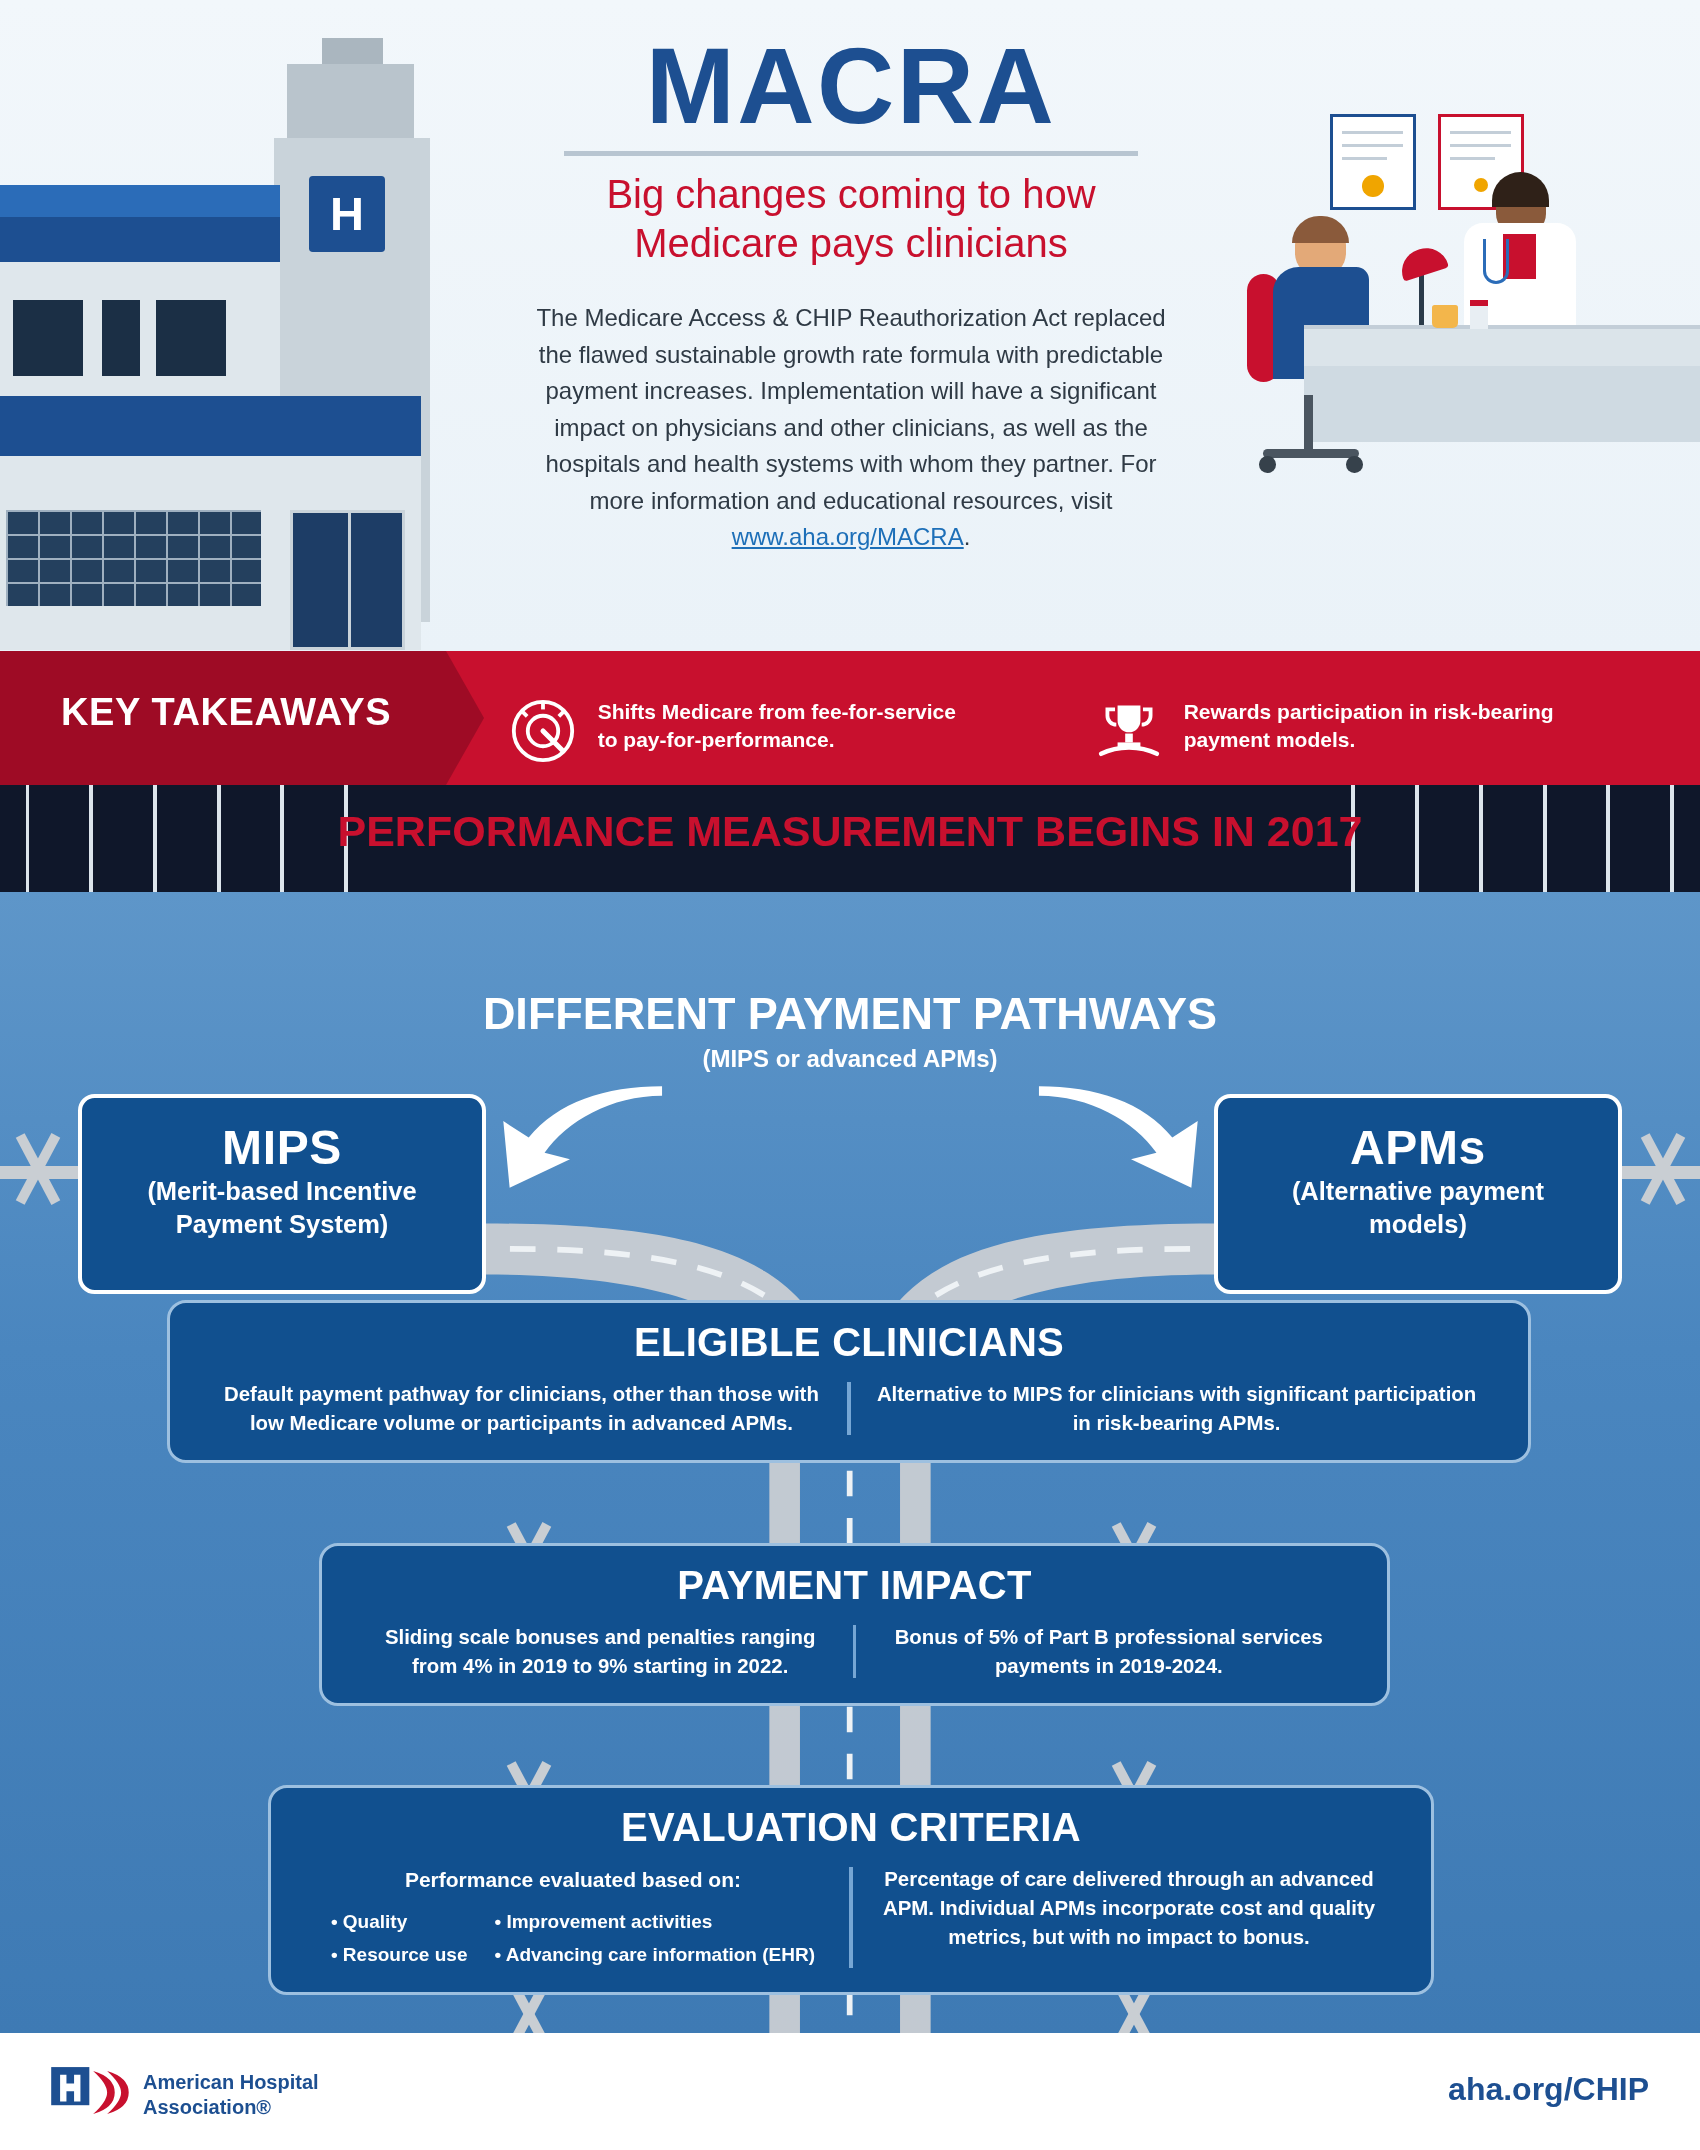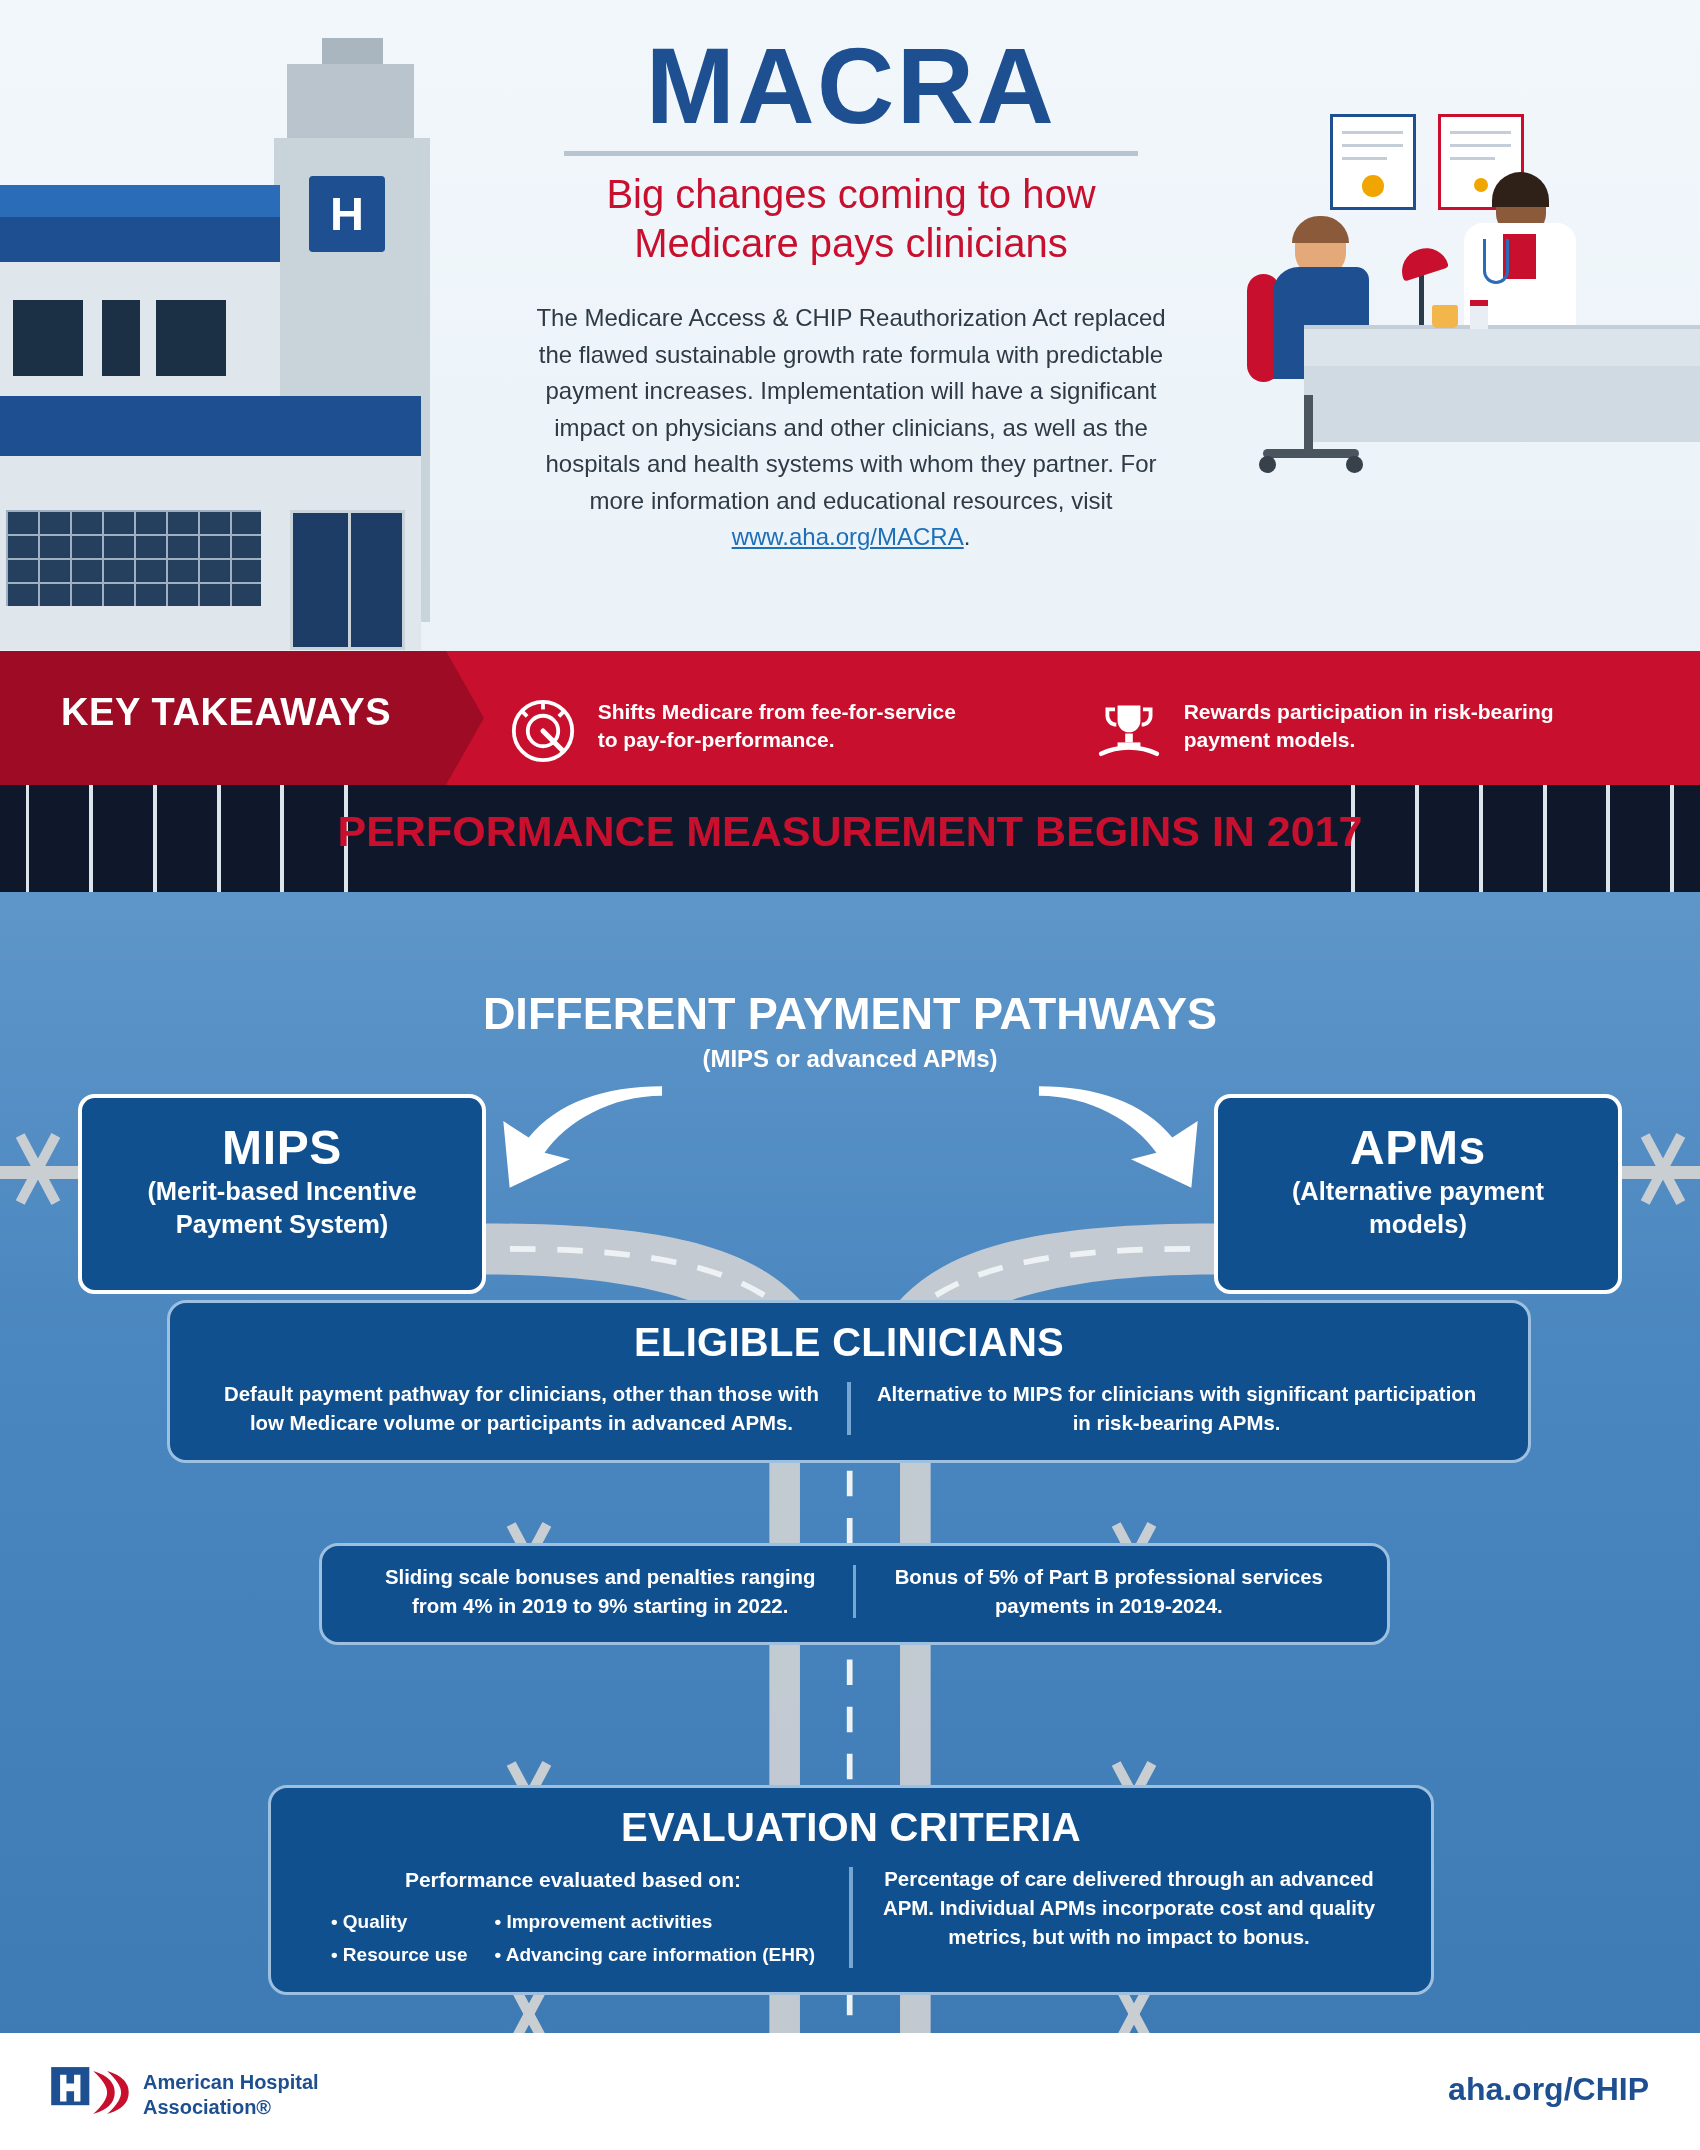--- a/index.html
+++ b/index.html
@@ -363,20 +363,21 @@
   <div class="card card1">
     <h3>ELIGIBLE CLINICIANS</h3>
     <div class="cols">
       <div class="col">Default payment pathway for clinicians, other than those with low Medicare volume or participants in advanced APMs.</div>
       <div class="divider"></div>
       <div class="col">Alternative to MIPS for clinicians with significant participation in risk-bearing APMs.</div>
     </div>
   </div>
 
   <div class="card card2">
+    <h3>PAYMENT IMPACT</h3>
     <div class="cols">
       <div class="col">Sliding scale bonuses and penalties ranging from 4% in 2019 to 9% starting in 2022.</div>
       <div class="divider"></div>
       <div class="col">Bonus of 5% of Part B professional services payments in 2019-2024.</div>
     </div>
   </div>
 
   <div class="card card3">
     <h3>EVALUATION CRITERIA</h3>
     <div class="cols">

